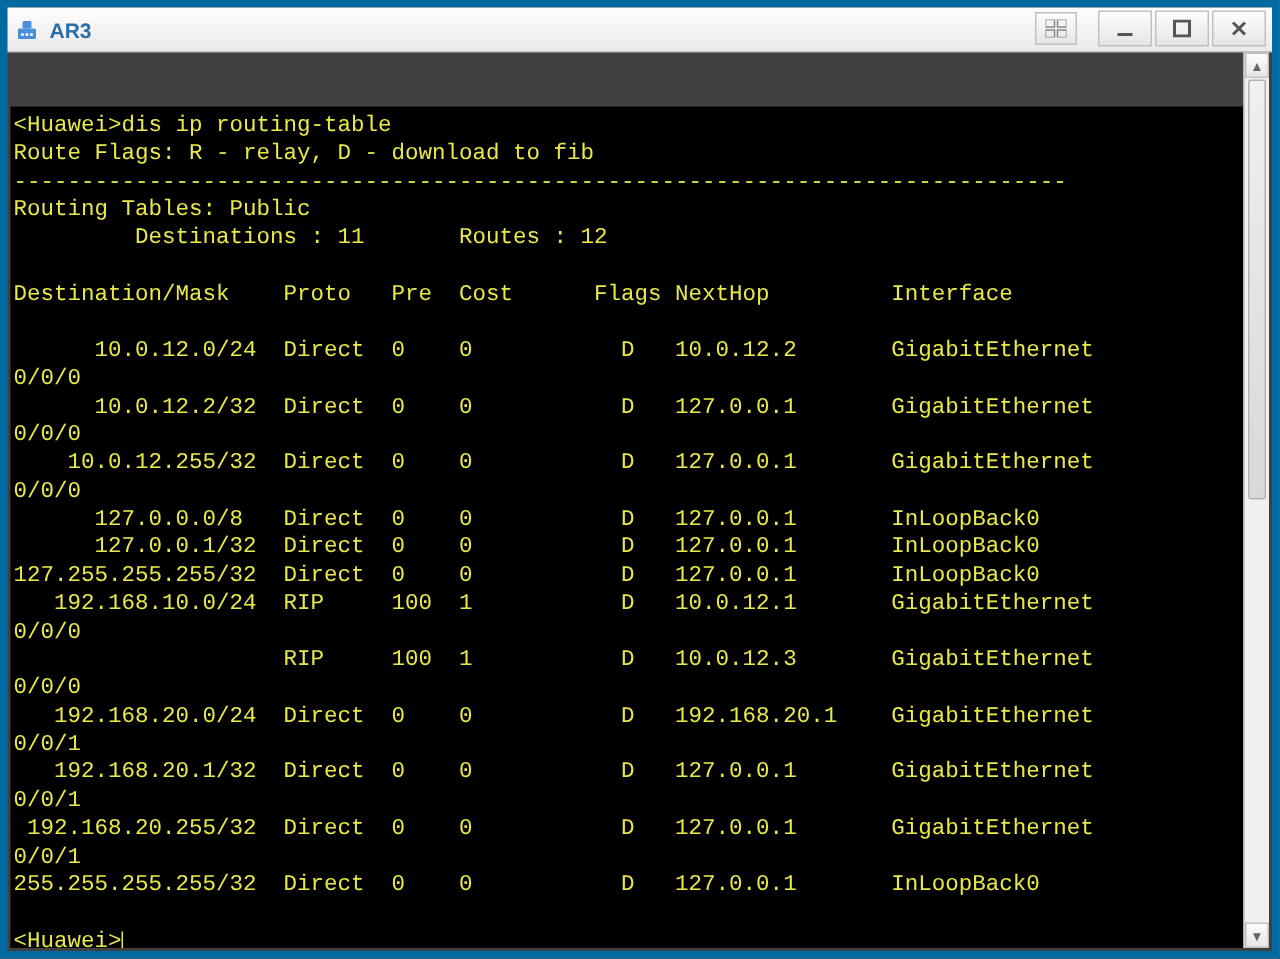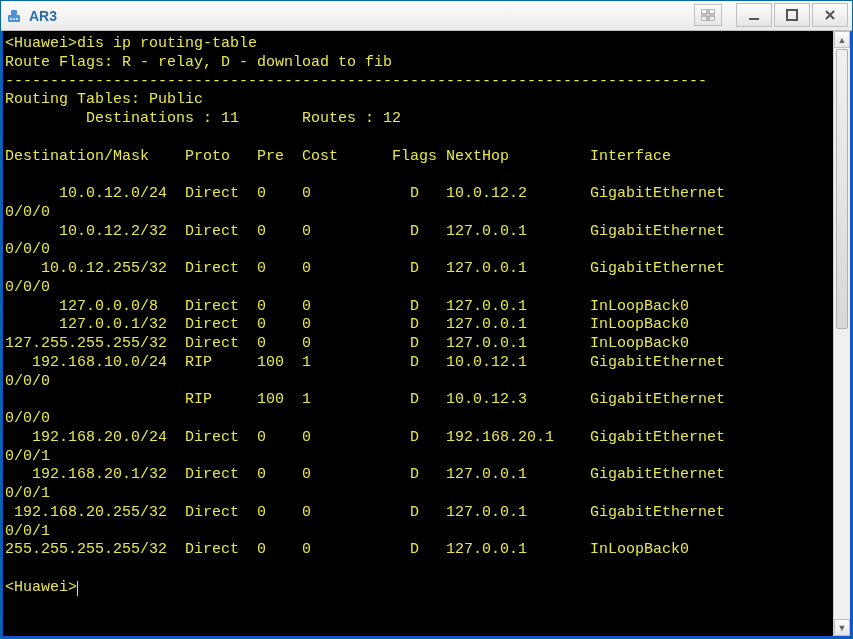--- a/index.html
+++ b/index.html
@@ -8,22 +8,22 @@
   background: #fff;
   width: 853px;
   height: 639px;
   position: relative;
 }
 .window {
   position: absolute;
   top: 0; left: 0;
   width: 853px;
   height: 639px;
-  border: 1px solid #0369a1;
-  background: #1d4ed8;
+  border: 5px solid #0369a1;
+  background: #404040;
 }
 .title-bar {
   height: 30px;
   background: linear-gradient(to bottom, #fdfdfd, #eaeaea);
   border-bottom: 1px solid #c0c0c0;
   display: flex;
   align-items: center;
   padding: 0 4px;
   position: relative;
 }
@@ -80,20 +80,21 @@
 .terminal {
   flex: 1;
   background: #000;
   color: #e8e84a;
   font-family: "Courier New", monospace;
   font-size: 15px;
   line-height: 1.25;
   padding: 4px 2px 4px 2px;
   white-space: pre;
   overflow: hidden;
+  margin-top: 36px;
 }
 .scrollbar {
   width: 17px;
   background: #f0f0f0;
   position: relative;
   border-left: 1px solid #d0d0d0;
 }
 .sb-up, .sb-down {
   position: absolute;
   left: 0; right: 0;

